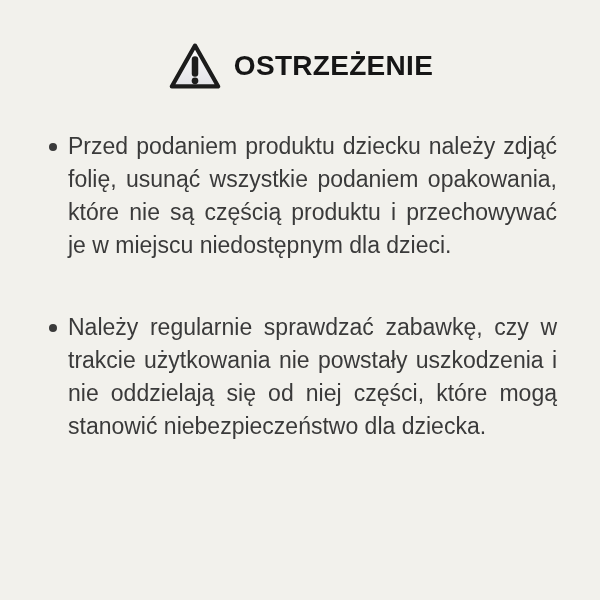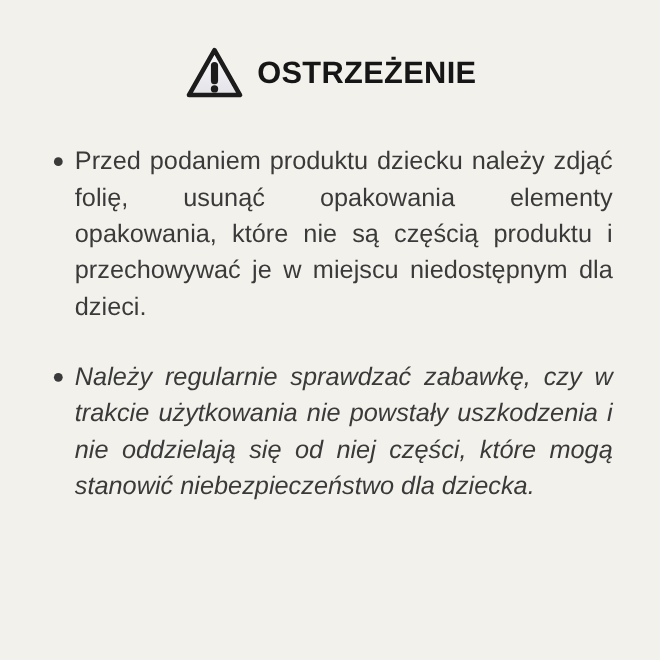--- a/index.html
+++ b/index.html
@@ -52,22 +52,21 @@
     list-style: none;
   }
   .warning-list li {
     position: relative;
     font-size: 23px;
     line-height: 33px;
     color: var(--body-text);
     text-align: justify;
   }
   .warning-list li + li {
-    margin-top: 31px;
-    font-style: italic;
+    margin-top: 49px;
   }
   .warning-list li::before {
     content: "";
     position: absolute;
     left: -19px;
     top: 13px;
     width: 8px;
     height: 8px;
     border-radius: 50%;
     background: var(--body-text);
@@ -89,17 +88,17 @@
         </defs>
         <path d="M30 6 L55 50 L5 50 Z" fill="url(#triGrad)" stroke="#1c1c1c" stroke-width="4.5" stroke-linejoin="round"></path>
         <path d="M30 21 L30 36" stroke="#1c1c1c" stroke-width="7" stroke-linecap="round"></path>
         <circle cx="30" cy="44" r="3.6" fill="#1c1c1c"></circle>
       </svg>
     </span>
     <h1>OSTRZEŻENIE</h1>
   </header>
 
   <ul class="warning-list">
-    <li>Przed podaniem produktu dziecku należy zdjąć folię, usunąć opakowania elementy opakowania, które nie są częścią produktu i przechowywać je w miejscu niedostępnym dla dzieci.</li>
+    <li>Przed podaniem produktu dziecku należy zdjąć folię, usunąć wszystkie podaniem opakowania, które nie są częścią produktu i przechowywać je w miejscu niedostępnym dla dzieci.</li>
     <li>Należy regularnie sprawdzać zabawkę, czy w trakcie użytkowania nie powstały uszkodzenia i nie oddzielają się od niej części, które mogą stanowić niebezpieczeństwo dla dziecka.</li>
   </ul>
 
 </div>
 
 </body></html>

